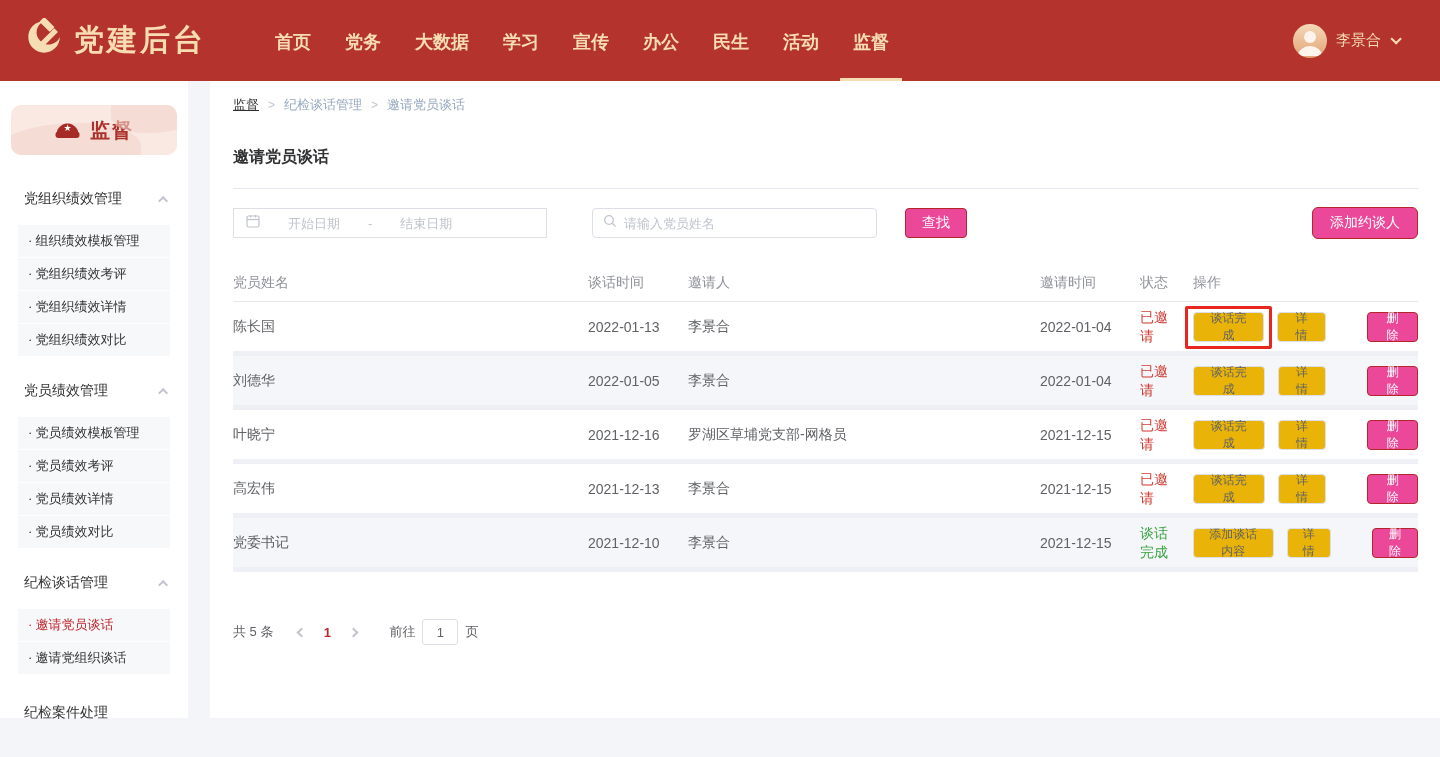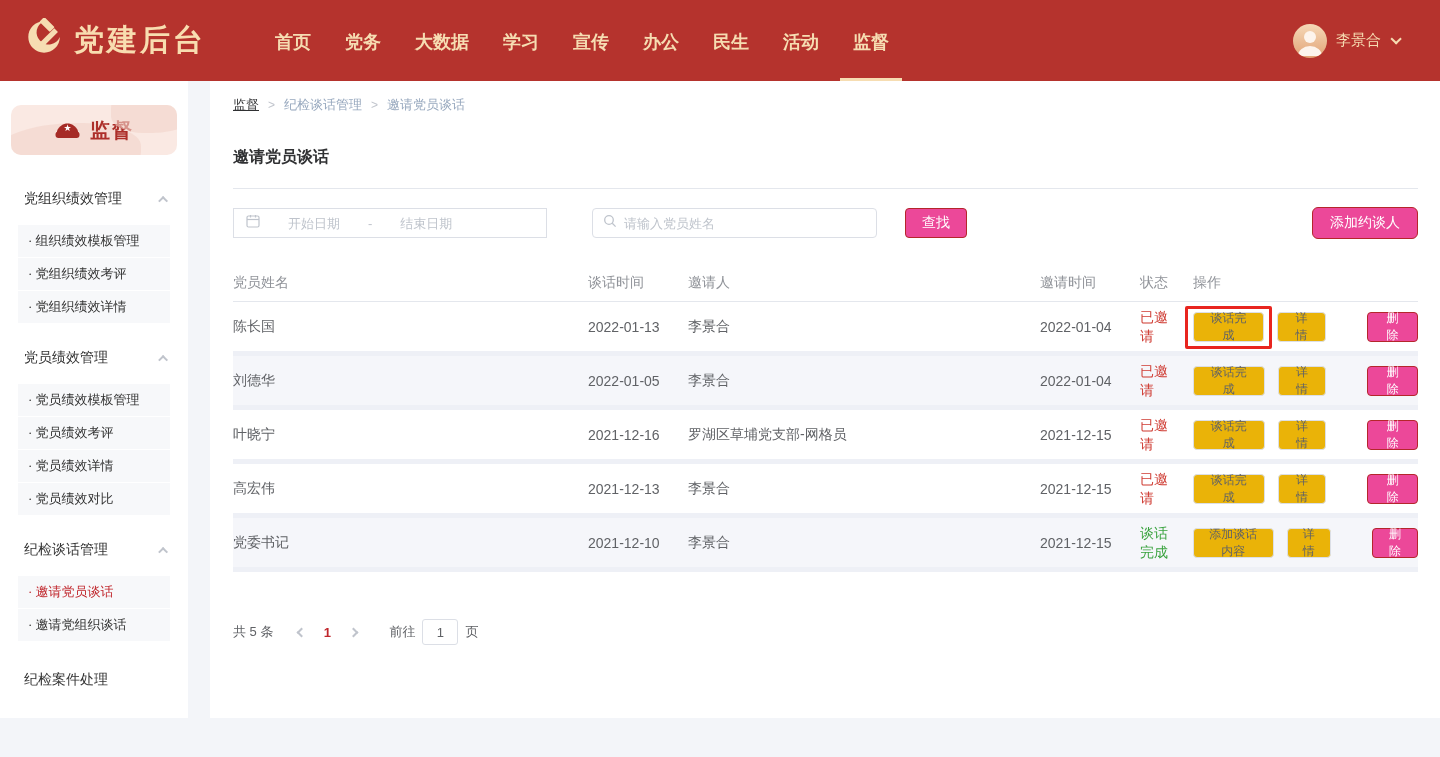--- a/index.html
+++ b/index.html
@@ -131,20 +131,21 @@
 
   <div class="menu">
     <div class="menu-section-title">
       <span>党组织绩效管理</span>
       <span class="chev-up"></span>
     </div>
     <div class="submenu">
       <div class="submenu-item">· 组织绩效模板管理</div>
       <div class="submenu-item">· 党组织绩效考评</div>
       <div class="submenu-item">· 党组织绩效详情</div>
+      <div class="submenu-item">· 党组织绩效对比</div>
     </div>
 
     <div class="menu-section-title">
       <span>党员绩效管理</span>
       <span class="chev-up"></span>
     </div>
     <div class="submenu">
       <div class="submenu-item">· 党员绩效模板管理</div>
       <div class="submenu-item">· 党员绩效考评</div>
       <div class="submenu-item">· 党员绩效详情</div>

